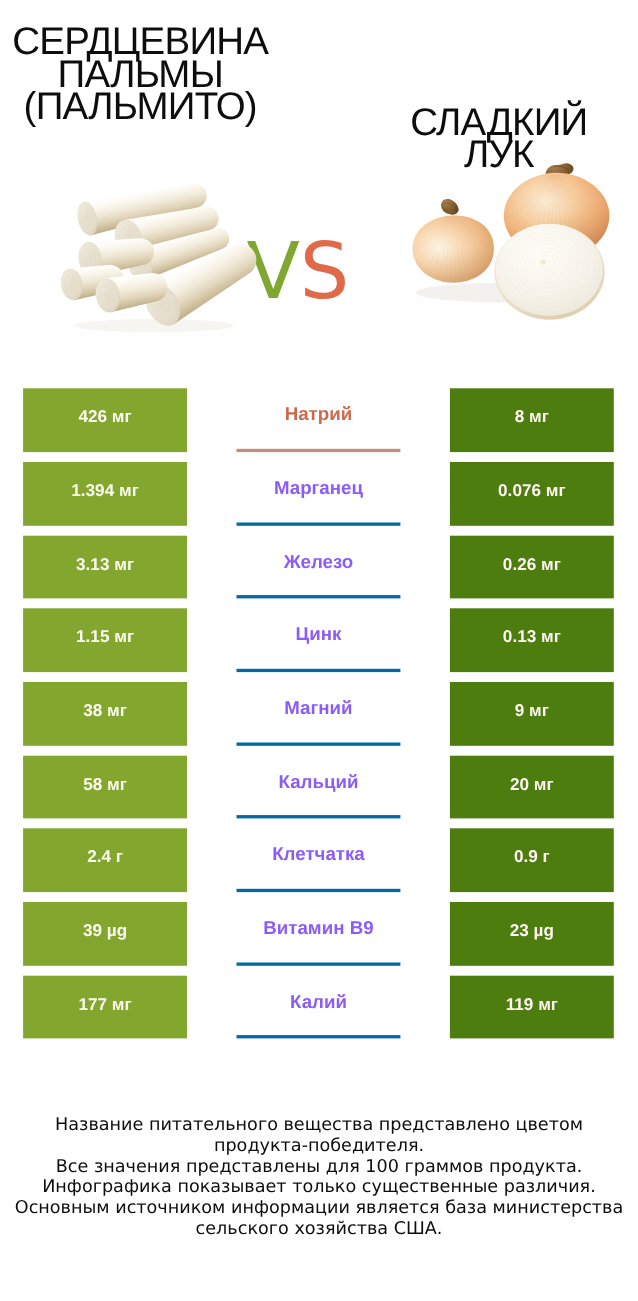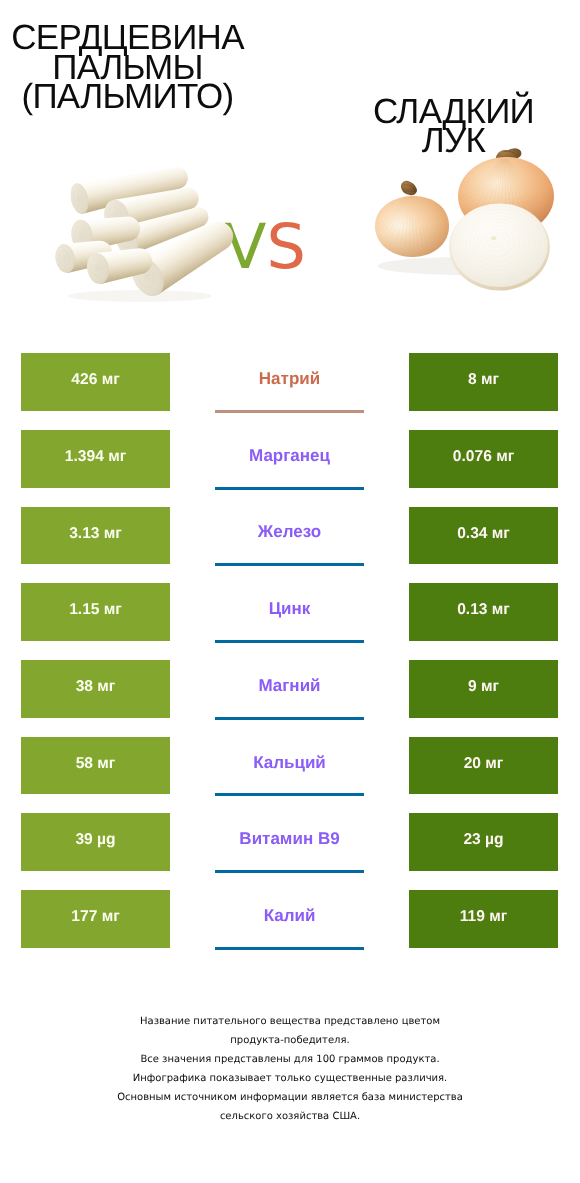--- a/index.html
+++ b/index.html
@@ -12,44 +12,44 @@
   
   #header{position:absolute;left:0;top:0;width:580px;height:345px;}
   .title{position:absolute;font-family:"Liberation Sans",sans-serif;
          font-size:35px;line-height:29.7px;color:#0d0d0d;
          text-align:center;font-weight:400;letter-spacing:-0.7px;}
   #title-left{left:0;top:22.9px;width:255px;}
   #title-right{left:327px;top:52.5px;width:253px;margin-top:44px;}
   .title .ln{display:block;}
 
   #vs{position:absolute;left:224px;top:199px;width:140px;height:110px;
-      font-family:"DejaVu Sans",sans-serif;font-size:62px;line-height:96.5px;
+      font-family:"DejaVu Sans",sans-serif;font-size:71px;line-height:96.5px;
       font-weight:400;letter-spacing:0px;white-space:nowrap;}
   #vs .vs-v{color:#7EA831;}
   #vs .vs-s{color:#E0694A;}
 
   #img-left-wrap{position:absolute;left:42px;top:158px;width:200px;height:148px;}
   #img-right-wrap{position:absolute;left:368px;top:145px;width:196px;height:152px;}
 
   
   #table{position:absolute;left:21px;top:353.3px;width:537px;}
-  .trow{display:flex;align-items:flex-start;height:57.7px;margin-bottom:19px;gap:45px;}
+  .trow{display:flex;align-items:flex-end;height:57.7px;margin-bottom:9px;gap:45px;}
   .cell{width:179px;height:57.7px;box-sizing:border-box;padding-bottom:4px;
         display:flex;align-items:center;justify-content:center;
         font-family:"Liberation Sans",sans-serif;
         font-size:15.6px;font-weight:bold;letter-spacing:0px;}
   .cell-left{background:#82A62E;color:#FBFEF0;}
   .cell-right{background:#4d7c0f;color:#FEF6F3;}
   .cell-mid{background:#ffffff;font-size:17.0px;height:59.6px;border-bottom:3px solid #0369a1;padding-bottom:5px;}
   .cell-mid.win-right{border-bottom-color:#C0907F;color:#CB6B4E;}
   .cell-mid.win-left{color:#8b5cf6;}
 
   
   #footnote{position:absolute;left:0;top:1013px;width:580px;text-align:center;
-            font-size:10px;line-height:18.95px;color:#0d0d0d;letter-spacing:0px;}
+            font-size:16px;line-height:18.95px;color:#0d0d0d;letter-spacing:0px;}
   #footnote .fl{display:block;}
 </style>
 </head>
 <body>
 
 <div id="page">
 <div id="header">
   <div class="title" id="title-left">
         <span class="ln">СЕРДЦЕВИНА</span>
         <span class="ln">ПАЛЬМЫ</span>
@@ -259,36 +259,41 @@
         <div class="cell cell-right">8 мг</div>
       </div>
   <div class="trow">
         <div class="cell cell-left">1.394 мг</div>
         <div class="cell cell-mid win-left">Марганец</div>
         <div class="cell cell-right">0.076 мг</div>
       </div>
   <div class="trow">
         <div class="cell cell-left">3.13 мг</div>
         <div class="cell cell-mid win-left">Железо</div>
-        <div class="cell cell-right">0.34 мг</div>
+        <div class="cell cell-right">0.26 мг</div>
       </div>
   <div class="trow">
         <div class="cell cell-left">1.15 мг</div>
         <div class="cell cell-mid win-left">Цинк</div>
         <div class="cell cell-right">0.13 мг</div>
       </div>
   <div class="trow">
         <div class="cell cell-left">38 мг</div>
         <div class="cell cell-mid win-left">Магний</div>
         <div class="cell cell-right">9 мг</div>
       </div>
   <div class="trow">
         <div class="cell cell-left">58 мг</div>
         <div class="cell cell-mid win-left">Кальций</div>
         <div class="cell cell-right">20 мг</div>
+      </div>
+  <div class="trow">
+        <div class="cell cell-left">2.4 г</div>
+        <div class="cell cell-mid win-left">Клетчатка</div>
+        <div class="cell cell-right">0.9 г</div>
       </div>
   <div class="trow">
         <div class="cell cell-left">39 µg</div>
         <div class="cell cell-mid win-left">Витамин B9</div>
         <div class="cell cell-right">23 µg</div>
       </div>
   <div class="trow">
         <div class="cell cell-left">177 мг</div>
         <div class="cell cell-mid win-left">Калий</div>
         <div class="cell cell-right">119 мг</div>

